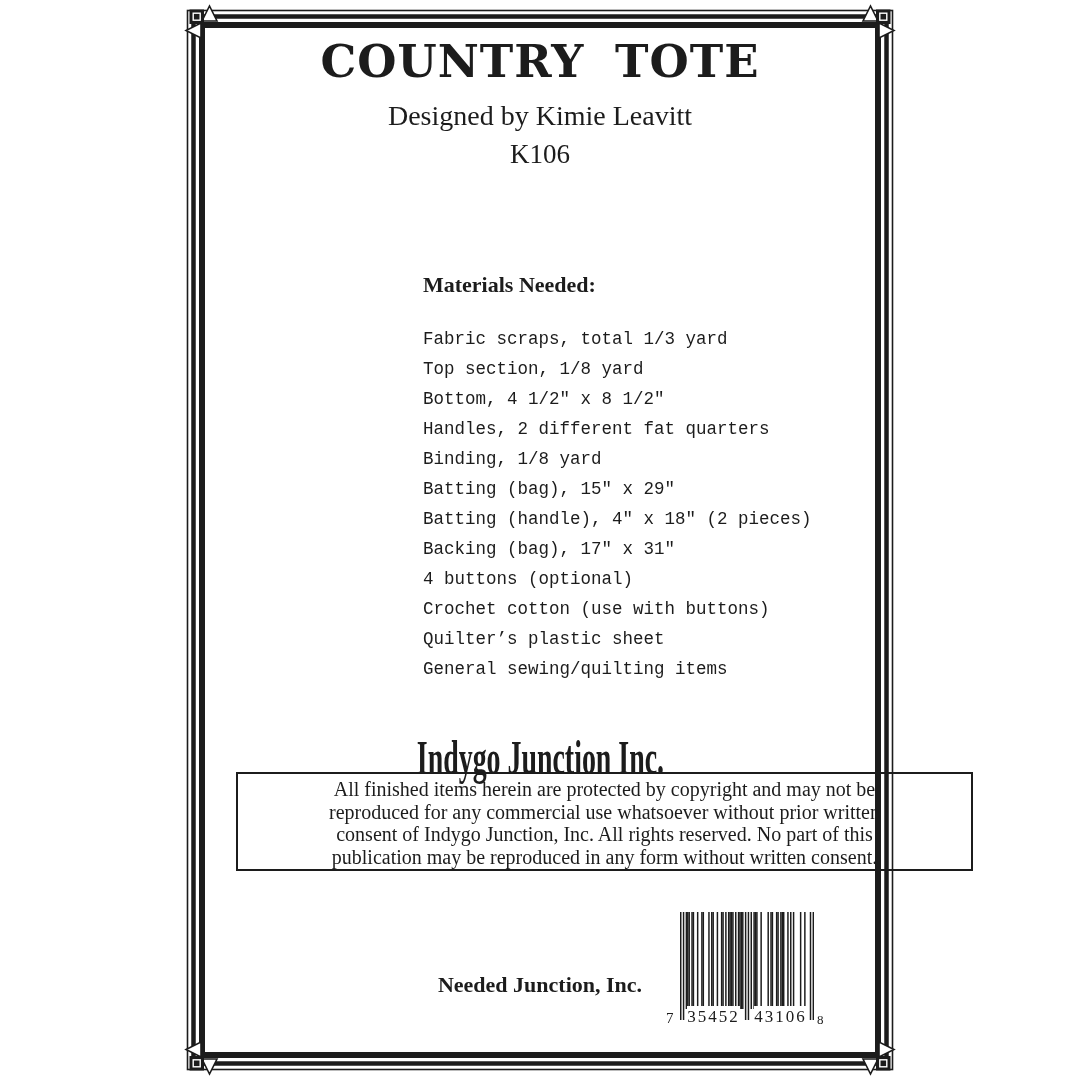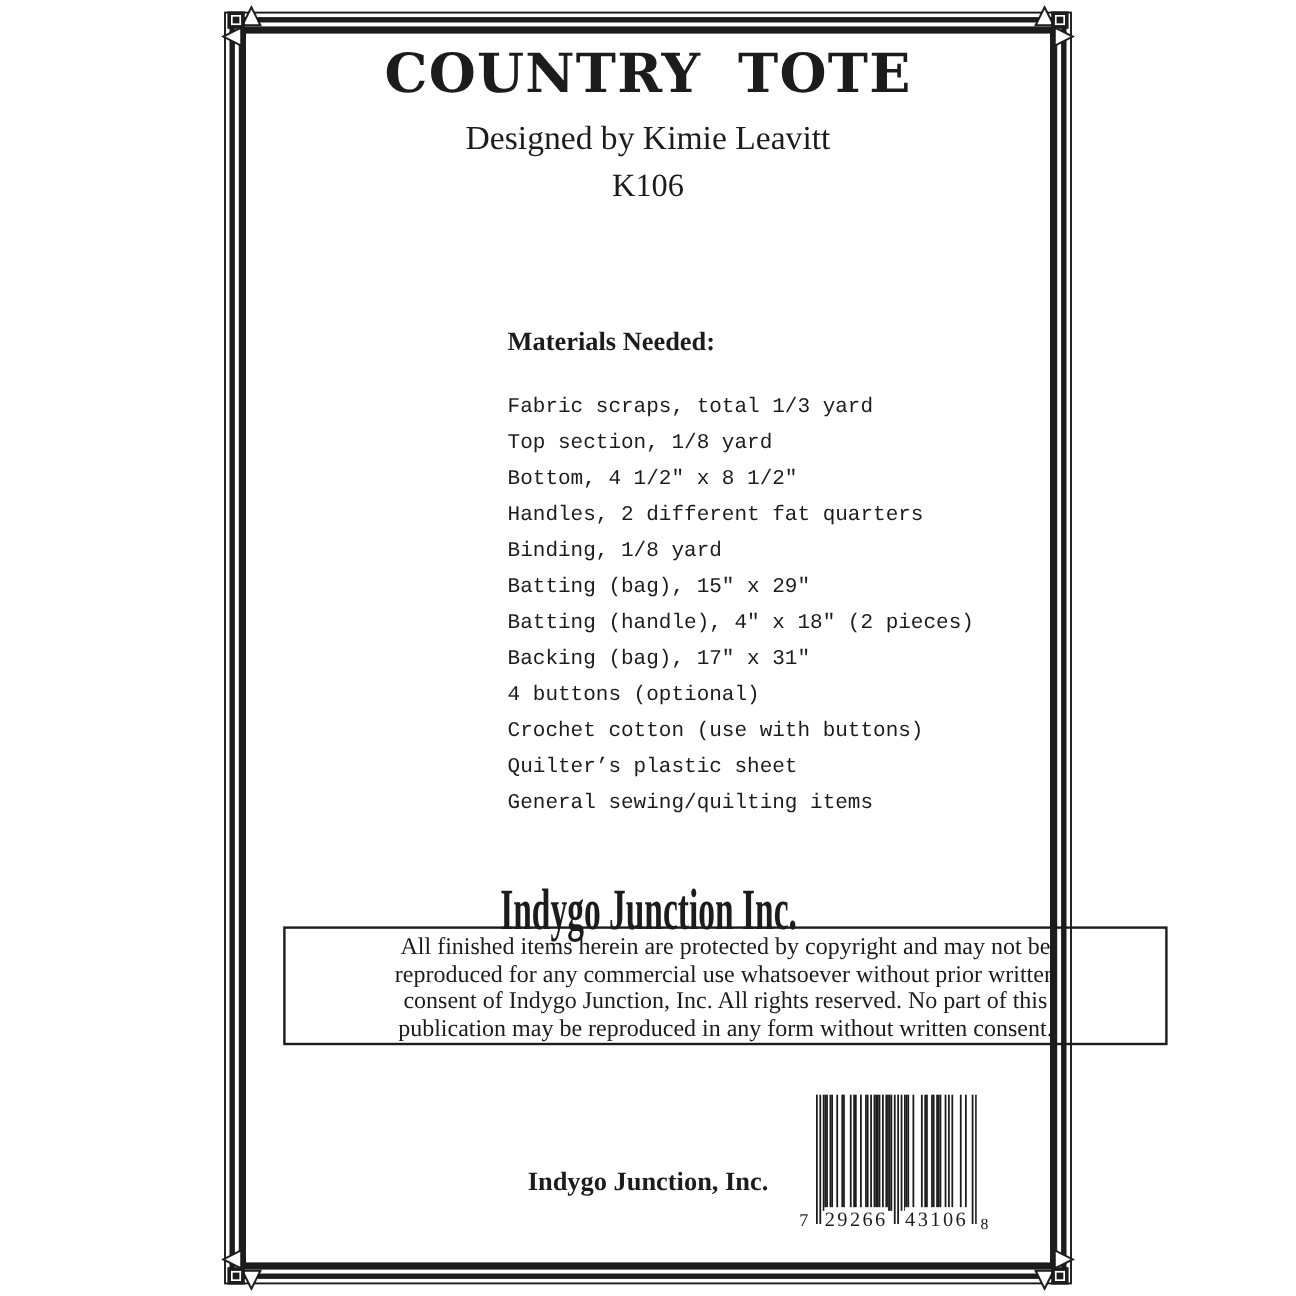--- a/index.html
+++ b/index.html
@@ -125,21 +125,21 @@
     <span class="pub-inner">Indygo Junction Inc.</span>
   </div>
 
   <div class="cr-box">
       <div class="cr-line">All finished items herein are protected by copyright and may not be</div>
       <div class="cr-line">reproduced for any commercial use whatsoever without prior written</div>
       <div class="cr-line">consent of Indygo Junction, Inc. All rights reserved. No part of this</div>
       <div class="cr-line">publication may be reproduced in any form without written consent.</div>
     </div>
 
-  <div class="centered foot-co">Indygo Junction, Inc.</div>
+  <div class="centered foot-co">Needed Junction, Inc.</div>
 
   <div class="barcode">
     <svg viewBox="0 0 95 112" preserveAspectRatio="none" xmlns="http://www.w3.org/2000/svg">
         <rect x="0" y="0" width="1.05" height="108" fill="#1c1c1c"></rect>
         <rect x="2" y="0" width="1.05" height="108" fill="#1c1c1c"></rect>
         <rect x="4" y="0" width="1.05" height="97" fill="#1c1c1c"></rect>
         <rect x="5" y="0" width="1.05" height="97" fill="#1c1c1c"></rect>
         <rect x="6" y="0" width="1.05" height="97" fill="#1c1c1c"></rect>
         <rect x="8" y="0" width="1.05" height="97" fill="#1c1c1c"></rect>
         <rect x="9" y="0" width="1.05" height="97" fill="#1c1c1c"></rect>
@@ -179,18 +179,18 @@
         <rect x="73" y="0" width="1.05" height="97" fill="#1c1c1c"></rect>
         <rect x="76" y="0" width="1.05" height="97" fill="#1c1c1c"></rect>
         <rect x="78" y="0" width="1.05" height="97" fill="#1c1c1c"></rect>
         <rect x="80" y="0" width="1.05" height="97" fill="#1c1c1c"></rect>
         <rect x="85" y="0" width="1.05" height="97" fill="#1c1c1c"></rect>
         <rect x="88" y="0" width="1.05" height="97" fill="#1c1c1c"></rect>
         <rect x="92" y="0" width="1.05" height="108" fill="#1c1c1c"></rect>
         <rect x="94" y="0" width="1.05" height="108" fill="#1c1c1c"></rect>
       </svg>
     <span class="bc-d bc-left">7</span>
-    <span class="bc-g bc-g1">29266</span>
+    <span class="bc-g bc-g1">35452</span>
     <span class="bc-g bc-g2">43106</span>
     <span class="bc-d bc-right">8</span>
   </div>
 
 </div>
 
 </body></html>

